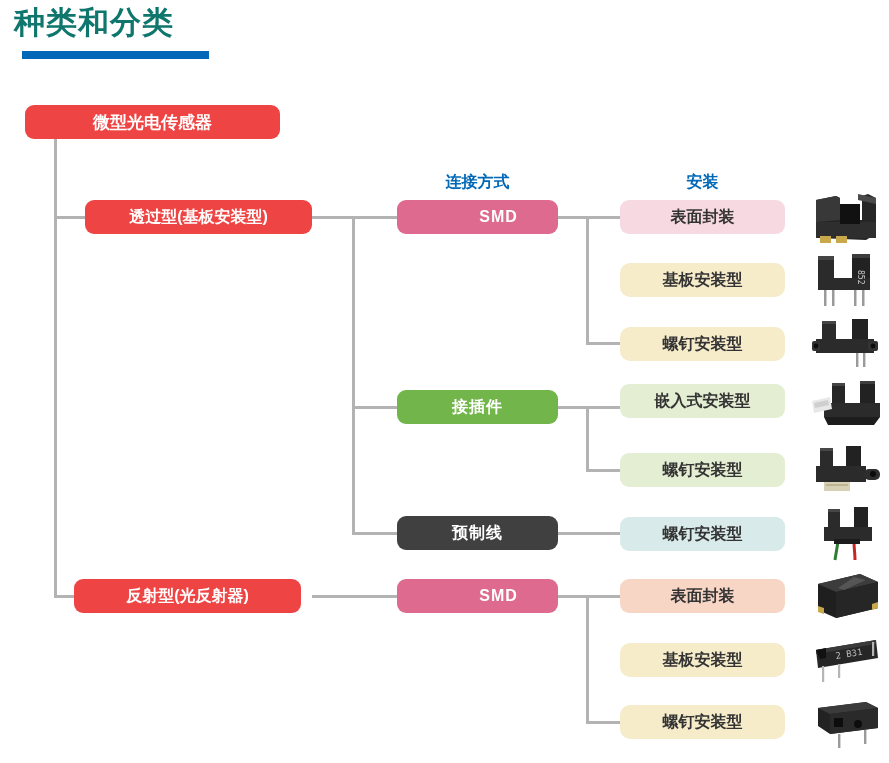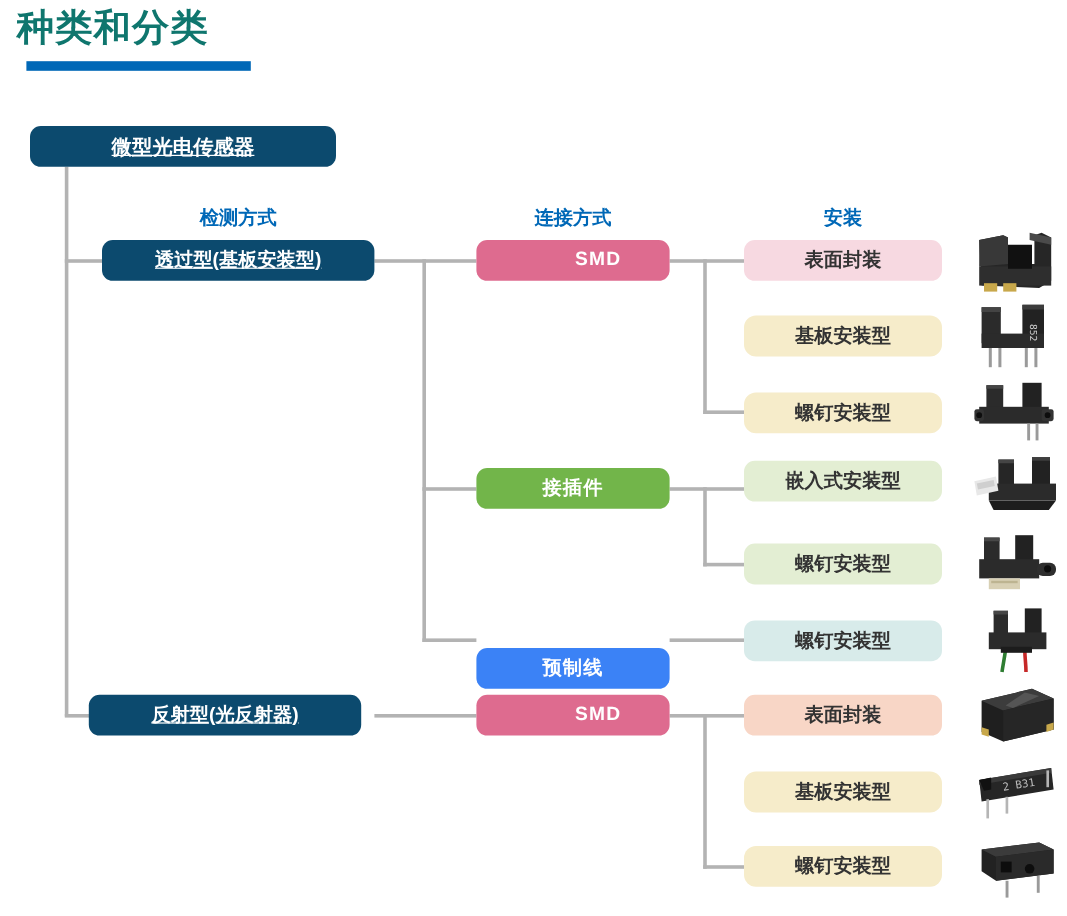--- a/index.html
+++ b/index.html
@@ -12,24 +12,24 @@
 
   .col-header { position:absolute; font-size:16px; font-weight:bold; color:#0068b7; text-align:center; }
   .hdr-1 { left:85px; top:172px; width:227px; }
   .hdr-2 { left:397px; top:172px; width:161px; }
   .hdr-3 { left:620px; top:172px; width:165px; }
 
   .node { position:absolute; height:34px; border-radius:9px; display:flex; align-items:center; justify-content:center; font-size:16px; font-weight:bold; }
   .node.solid { color:#ffffff; }
   .node.lite  { color:#333333; }
 
-  .blue  { background:#0c4a6e;text-decoration:underline; }
+  .blue  { background:#ef4444; }
   .pink  { background:#de6b8f;padding-left:42px; }
   .green { background:#72b54a; }
-  .teal  { background:#3b82f6;margin-top:24px; }
+  .teal  { background:#404040; }
   .lt-pink   { background:#f7d9e1; }
   .cream     { background:#f6ecca;border-radius:10px; }
   .lt-green  { background:#e3eed3; }
   .lt-teal   { background:#d8ebea; }
   .lt-salmon { background:#f8d6c6; }
 
   .root-node { left:25px; top:105px; width:255px; font-size:17px; }
   .det-1 { left:85px; top:200px; width:227px; }
   .det-2 { left:74px; top:579px; width:227px; }
   .conn  { left:397px; width:161px; letter-spacing:1px; }
@@ -43,21 +43,20 @@
   .pimg svg { width:100%; height:100%; display:block; }
 </style>
 </head>
 <body>
 
 <div class="canvas">
 
   <div class="page-title">种类和分类</div>
   <div class="title-underline"></div>
 
-  <div class="col-header hdr-1">检测方式</div>
   <div class="col-header hdr-2">连接方式</div>
   <div class="col-header hdr-3">安装</div>
 
   <div class="line w3" style="left:54px; top:139px; height:458px;"></div>
   <div class="line h3" style="left:54px; top:215.5px; width:31px;"></div>
   <div class="line h3" style="left:54px; top:594.5px; width:31px;"></div>
 
   <div class="line h3" style="left:312px; top:215.5px; width:85px;"></div>
   <div class="line w3" style="left:352px; top:215.5px; height:319px;"></div>
   <div class="line h3" style="left:352px; top:405.5px; width:45px;"></div>

